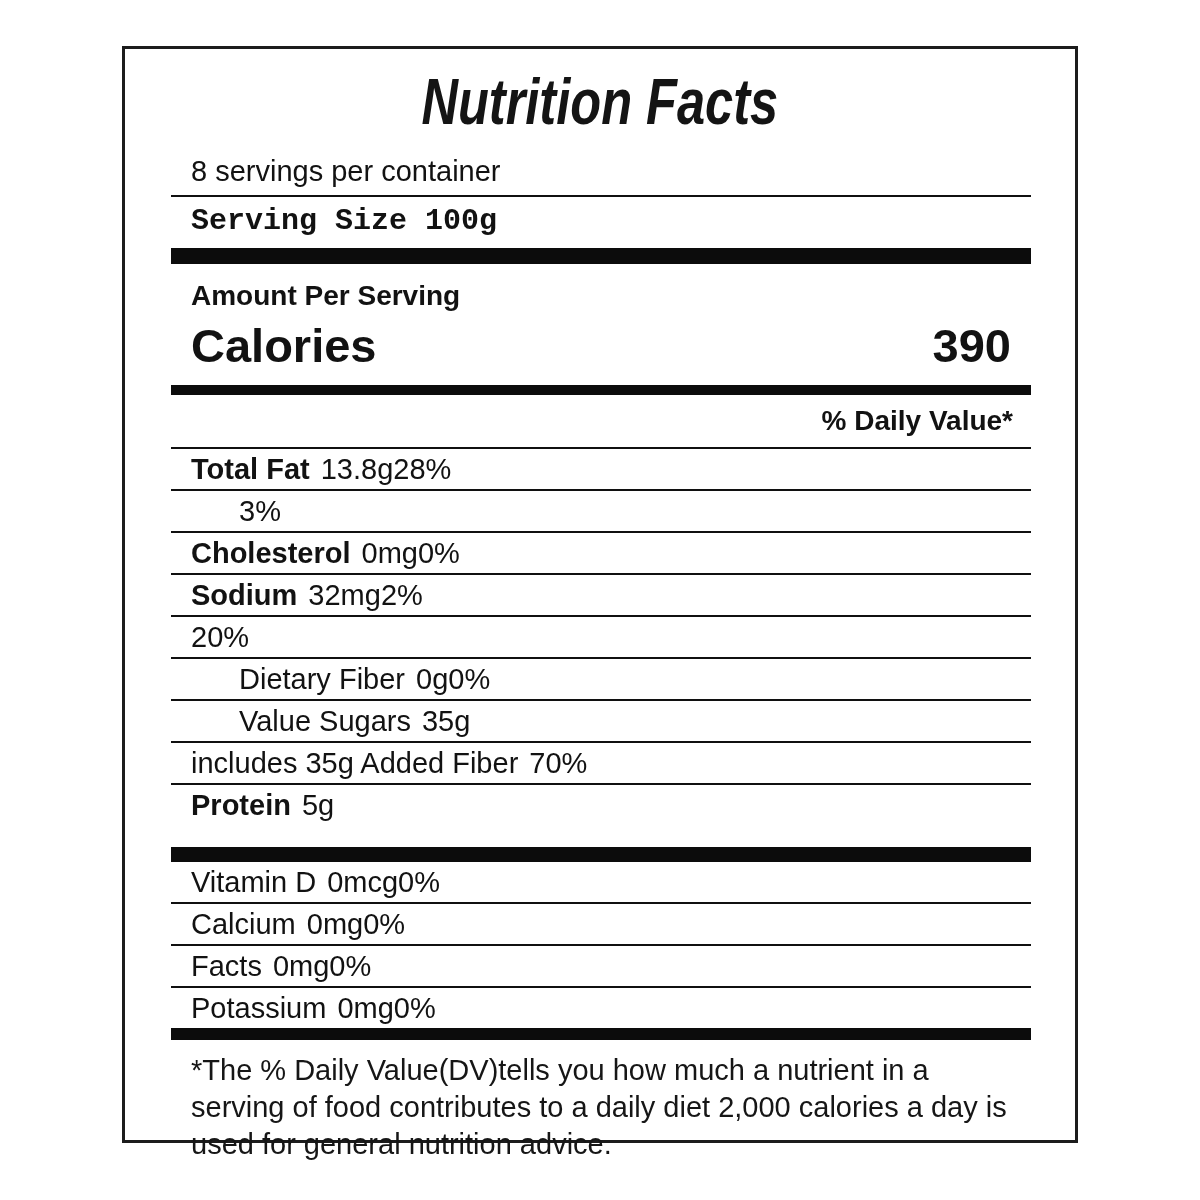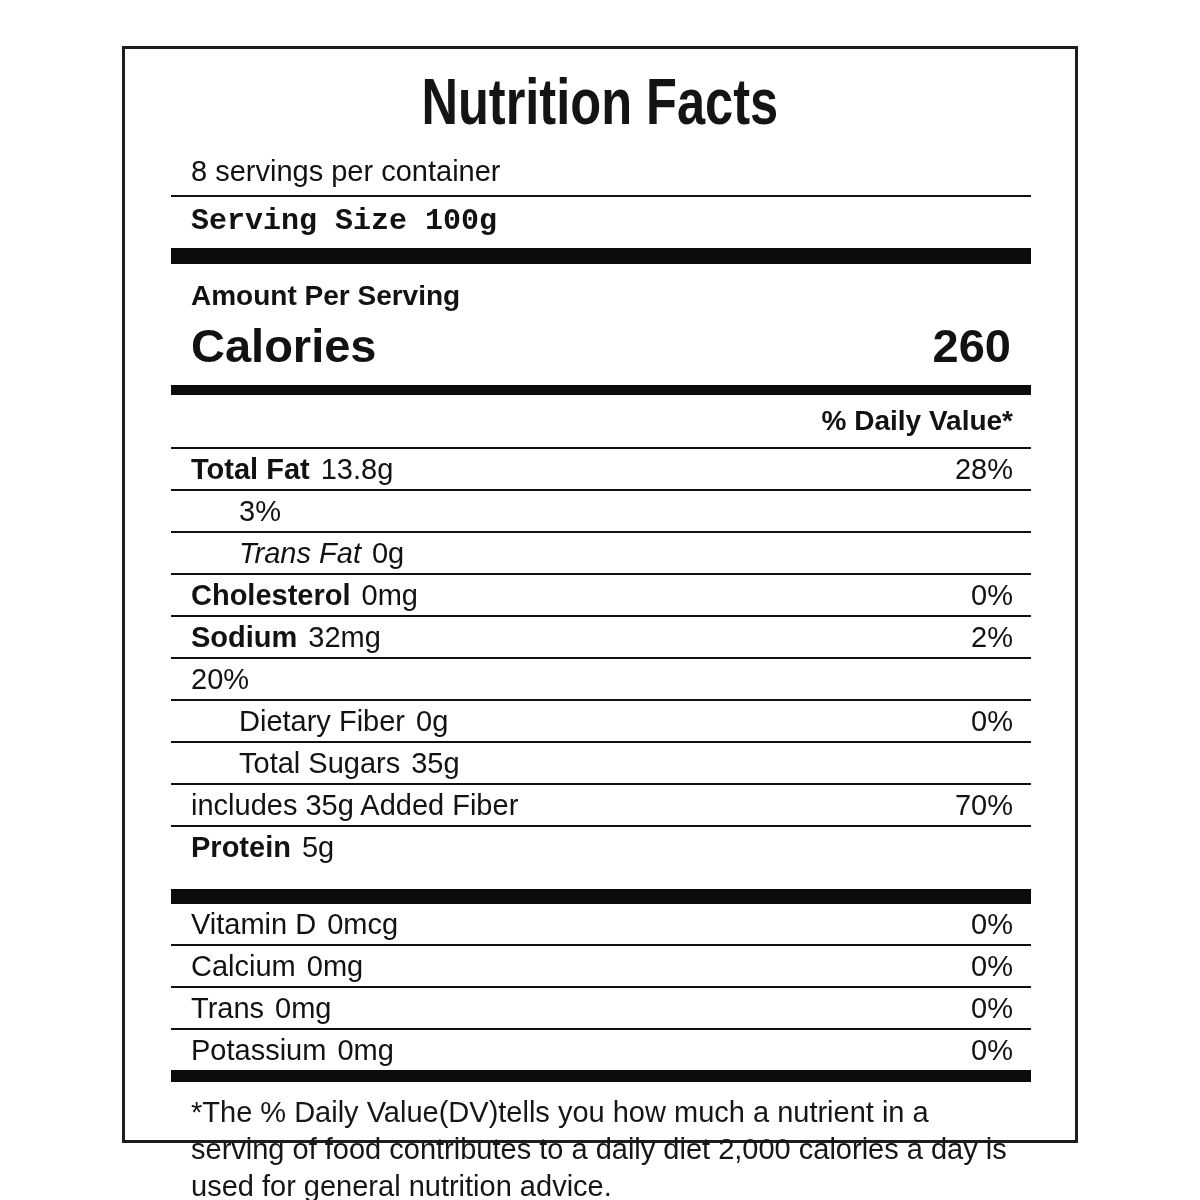--- a/index.html
+++ b/index.html
@@ -14,21 +14,21 @@
   .label-box {
     position: absolute;
     left: 122px; top: 46px;
     width: 956px; height: 1097px;
     border: 3px solid #1c1c1c;
     background: #fff;
   }
 
   .content { padding: 0 44px 0 46px; }
 
-  .title-wrap { text-align: center; margin-top: 16px; height: 76px; }
+  .title-wrap { text-align: center; margin-top: 16px; height: 76px; font-style: italic; }
   .title {
     display: inline-block;
     font-size: 64px;
     font-weight: bold;
     letter-spacing: 0px;
     transform: scaleX(0.79);
     transform-origin: center;
     white-space: nowrap;
     color: #141414;
   }
@@ -67,21 +67,21 @@
 
   .dv-header {
     font-size: 28px;
     font-weight: bold;
     text-align: right;
     padding: 10px 18px 10px 20px;
   }
 
   .nrow {
     display: flex;
-    justify-content: space-between;
+    justify-content: flex-start;
     align-items: baseline;
     border-top: 2px solid #101010;
     font-size: 29px;
     padding: 4px 18px 3px 20px;
     min-height: 37px;
   }
   .nrow .left { white-space: nowrap; }
   .nrow .name.bold { font-weight: bold; }
   .nrow .name.italic { font-style: italic; }
   .nrow .amt { margin-left: 11px; }
@@ -114,40 +114,36 @@
       <div class="servings">8 servings per container</div>
       <div class="rule"></div>
       <div class="serving-size">Serving Size 100g</div>
 
       <div class="bar bar-16"></div>
 
       <div class="amount-per-serving">Amount Per Serving</div>
 
       <div class="calories-row">
         <span class="calories-label">Calories</span>
-        <span class="calories-value">260</span>
+        <span class="calories-value">390</span>
       </div>
 
       <div class="bar bar-10"></div>
 
       <div class="dv-header">% Daily Value*</div>
 
       <div class="nrow">
         <span class="left"><span class="name bold">Total Fat</span><span class="amt">13.8g</span></span>
         <span class="dv">28%</span>
       </div>
 
       <div class="nrow indent">
         <span class="dv">3%</span>
       </div>
 
-      <div class="nrow indent">
-        <span class="left"><span class="name italic">Trans Fat</span><span class="amt">0g</span></span>
-        <span class="dv"></span>
-      </div>
 
       <div class="nrow">
         <span class="left"><span class="name bold">Cholesterol</span><span class="amt">0mg</span></span>
         <span class="dv">0%</span>
       </div>
 
       <div class="nrow">
         <span class="left"><span class="name bold">Sodium</span><span class="amt">32mg</span></span>
         <span class="dv">2%</span>
       </div>
@@ -155,21 +151,21 @@
       <div class="nrow">
         <span class="dv">20%</span>
       </div>
 
       <div class="nrow indent">
         <span class="left"><span class="name">Dietary Fiber</span><span class="amt">0g</span></span>
         <span class="dv">0%</span>
       </div>
 
       <div class="nrow indent">
-        <span class="left"><span class="name">Total Sugars</span><span class="amt">35g</span></span>
+        <span class="left"><span class="name">Value Sugars</span><span class="amt">35g</span></span>
         <span class="dv"></span>
       </div>
 
       <div class="nrow">
         <span class="left"><span class="name">includes 35g Added Fiber</span><span class="amt"></span></span>
         <span class="dv">70%</span>
       </div>
 
       <div class="nrow">
         <span class="left"><span class="name bold">Protein</span><span class="amt">5g</span></span>
@@ -183,21 +179,21 @@
         <span class="left"><span class="name">Vitamin D</span><span class="amt">0mcg</span></span>
         <span class="dv">0%</span>
       </div>
 
       <div class="nrow">
         <span class="left"><span class="name">Calcium</span><span class="amt">0mg</span></span>
         <span class="dv">0%</span>
       </div>
 
       <div class="nrow">
-        <span class="left"><span class="name">Trans</span><span class="amt">0mg</span></span>
+        <span class="left"><span class="name">Facts</span><span class="amt">0mg</span></span>
         <span class="dv">0%</span>
       </div>
 
       <div class="nrow">
         <span class="left"><span class="name">Potassium</span><span class="amt">0mg</span></span>
         <span class="dv">0%</span>
       </div>
 
       <div class="bar bar-12"></div>
 

